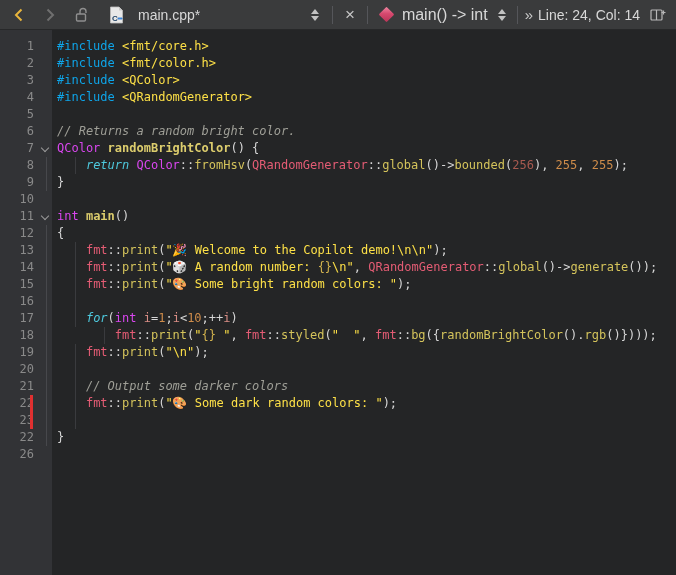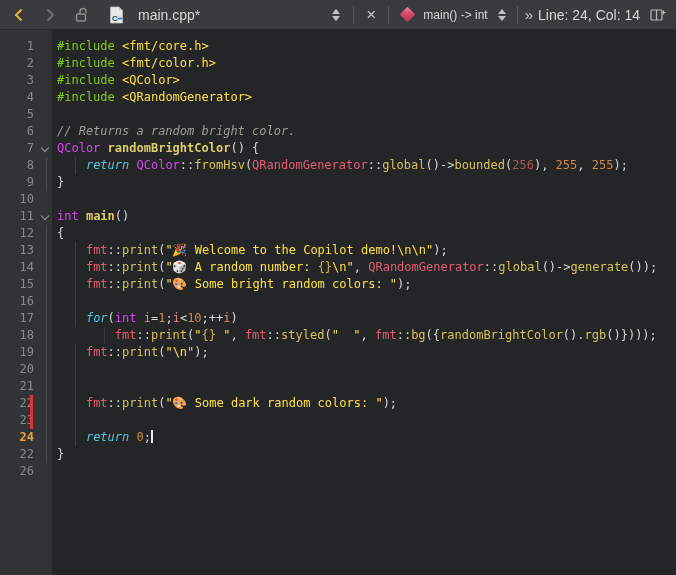--- a/index.html
+++ b/index.html
@@ -9,21 +9,21 @@
 
   
   .toolbar { position:absolute; top:0; left:0; right:0; height:30px;
              background:#3a3b3c; border-bottom:1px solid #272829;
              display:flex; align-items:center; padding:0 8px; }
   .tb-btn { display:flex; align-items:center; justify-content:center;
             height:24px; min-width:20px; cursor:default; }
   .sep { width:1px; height:18px; background:#55565a; margin:0 7px; }
   .doc-title { color:#d8d8d8; font-size:14px; margin-left:12px; }
   .right-cluster { margin-left:auto; display:flex; align-items:center; }
-  .sym-label { color:#d8d8d8; font-size:12px; margin:4px 6px; }
+  .sym-label { color:#d8d8d8; font-size:16px; margin:4px 6px; }
   .linecol { color:#d8d8d8; font-size:14px; margin:0 8px 0 2px; }
   .chev-overflow { color:#c9c9c9; font-size:15px; margin-right:3px; }
   .close-x { color:#c6c6c6; font-size:17px; line-height:1; }
 
   
   .combo { display:flex; flex-direction:column; gap:2px; align-items:center; padding:0 4px; }
   .tri-up { width:0; height:0; border-left:4px solid transparent;
             border-right:4px solid transparent; border-bottom:5px solid #c2c2c2; }
   .tri-dn { width:0; height:0; border-left:4px solid transparent;
             border-right:4px solid transparent; border-top:5px solid #c2c2c2; }
@@ -45,21 +45,21 @@
   .fold-chev { position:absolute; left:42px; top:5px; width:6px; height:6px;
                border-right:1.4px solid #9a9a9a; border-bottom:1.4px solid #9a9a9a;
                transform:rotate(45deg); }
   .fline { position:absolute; left:46px; top:0; bottom:0; width:1px; background:#47484c; }
   .code { position:relative; flex:1; padding-left:5px; white-space:pre; color:#d6d6d6; }
   .g { position:absolute; top:0; bottom:0; width:1px; background:#3a3b3e; }
   .caret { display:inline-block; width:2px; height:13px; background:#eaeaea;
            vertical-align:-2px; }
 
   
-  .tok-pp  { color:#84cc16; }
+  .tok-pp  { color:#0ea5e9; }
   .tok-str { color:#fde047; }
   .tok-cmt { color:#9f9f97; font-style:italic;text-align:center; }
   .tok-typ { color:#d946ef; }
   .tok-fn  { color:#d4c35b; }
   .tok-fnb { color:#dccd6d; font-weight:bold; }
   .tok-kw  { color:#4ec9dd; font-style:italic; }
   .tok-ns  { color:#e45c74; }
   .tok-num { color:#ce8c4a; }
   .tok-num2{ color:#a85a50; }
   .tok-var { color:#d98d85; }
@@ -207,35 +207,31 @@
         <div class="row">
           <div class="gut"><span class="n">19</span><span class="fline"></span></div>
           <div class="code"><span class="g" style="left: calc(2.5ch + 5px);"></span><span class="tok-pun">    </span><span class="tok-ns">fmt</span><span class="tok-pun">::</span><span class="tok-fn">print</span><span class="tok-pun">(</span><span class="tok-str">"\n"</span><span class="tok-pun">);</span></div>
         </div>
         <div class="row">
           <div class="gut"><span class="n">20</span><span class="fline"></span></div>
           <div class="code"><span class="g" style="left: calc(2.5ch + 5px);"></span></div>
         </div>
         <div class="row">
           <div class="gut"><span class="n">21</span><span class="fline"></span></div>
-          <div class="code"><span class="g" style="left: calc(2.5ch + 5px);"></span><span class="tok-pun">    </span></div>
+          <div class="code"><span class="g" style="left: calc(2.5ch + 5px);"></span><span class="tok-pun">    </span><span class="tok-cmt">// Output some darker colors</span></div>
         </div>
         <div class="row">
           <div class="gut"><span class="n">22</span><span class="chg"></span><span class="fline"></span></div>
           <div class="code"><span class="g" style="left: calc(2.5ch + 5px);"></span><span class="tok-pun">    </span><span class="tok-ns">fmt</span><span class="tok-pun">::</span><span class="tok-fn">print</span><span class="tok-pun">(</span><span class="tok-str">"🎨 Some dark random colors: "</span><span class="tok-pun">);</span></div>
         </div>
         <div class="row">
           <div class="gut"><span class="n">23</span><span class="chg"></span><span class="fline"></span></div>
           <div class="code"><span class="g" style="left: calc(2.5ch + 5px);"></span></div>
         </div>
         <div class="row">
-          <div class="gut cur"><span class="n">24</span><span class="fline"></span></div>
-          <div class="code"><span class="g" style="left: calc(2.5ch + 5px);"></span><span class="tok-pun">    </span><span class="tok-kw">return </span><span class="tok-num">0</span><span class="tok-pun">;</span><span class="caret"></span></div>
-        </div>
-        <div class="row">
           <div class="gut"><span class="n">22</span><span class="fline"></span></div>
           <div class="code"><span class="tok-pun">}</span></div>
         </div>
         <div class="row">
           <div class="gut"><span class="n">26</span></div>
           <div class="code"></div>
         </div>
       </div>
   </div>
 

